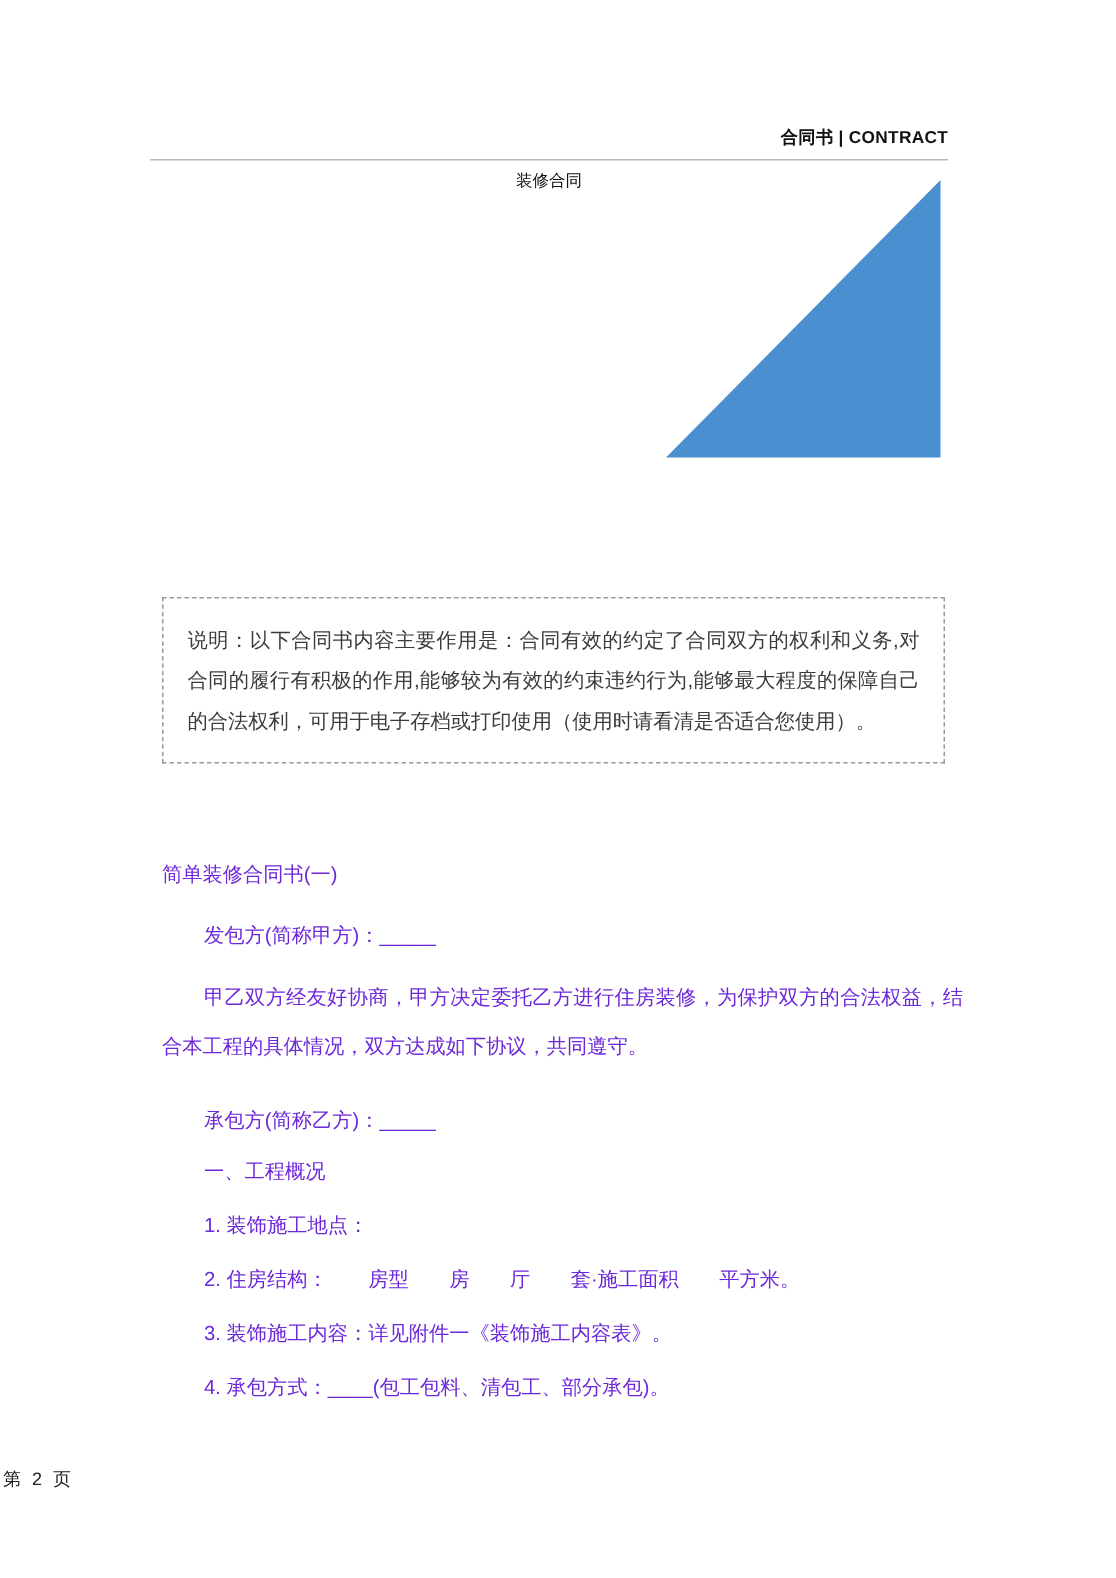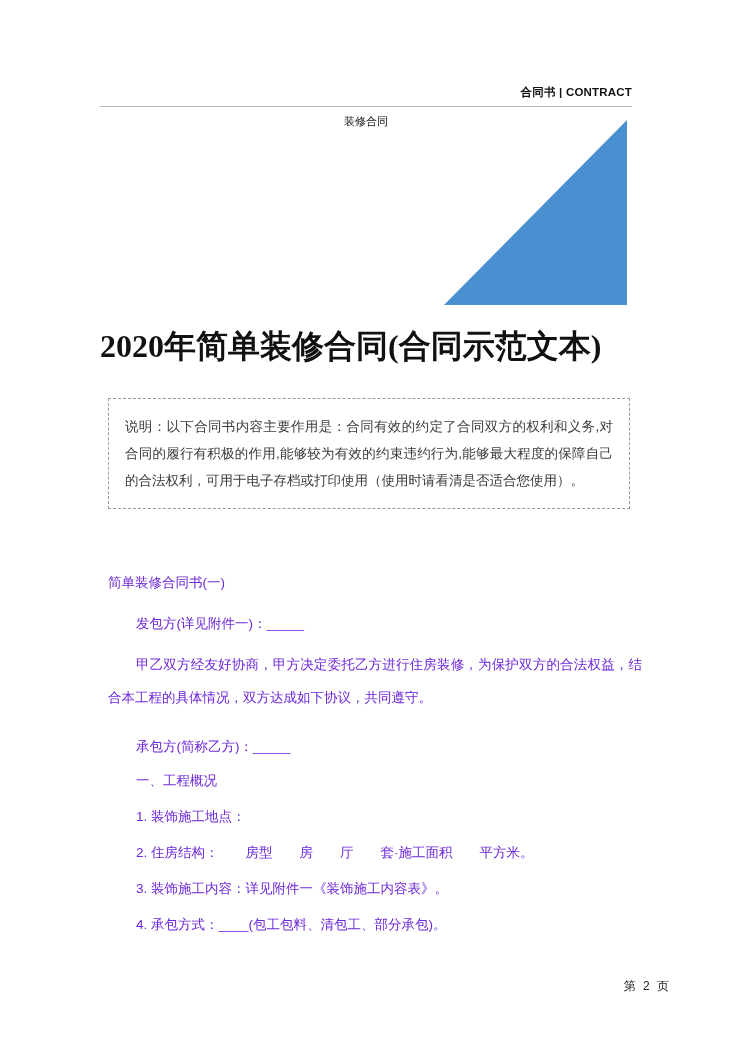--- a/index.html
+++ b/index.html
@@ -113,21 +113,21 @@
     line-height: 33px;
     margin-bottom: 8px;
   }
 
   
   .footer {
     position: absolute;
     left: 0;
     top: 978px;
     width: 671px;
-    text-align: right;
+    text-align: left;
     font-size: 12px;
     color: #222;
   }
   .footer span { margin: 0 2px; }
 </style>
 </head>
 <body>
 
 <div class="page">
 
@@ -136,27 +136,26 @@
       <span class="cn">合同书</span>
       <span>|</span>
       <span>CONTRACT</span>
     </div>
     <div class="header-rule"></div>
     <div class="header-line2">装修合同</div>
   </div>
 
   <div class="deco-triangle"></div>
 
-  <div class="doc-title">2020年简单装修合同(合同示范文本)</div>
 
   <div class="note-box">说明：以下合同书内容主要作用是：合同有效的约定了合同双方的权利和义务,对合同的履行有积极的作用,能够较为有效的约束违约行为,能够最大程度的保障自己的合法权利，可用于电子存档或打印使用（使用时请看清是否适合您使用）。</div>
 
   <div class="body-text">
     <p class="para wide">简单装修合同书(一)</p>
-    <p class="para wide indent">发包方(详见附件一)：_____</p>
+    <p class="para wide indent">发包方(简称甲方)：_____</p>
     <p class="para indent" style="line-height:33px;">甲乙双方经友好协商，甲方决定委托乙方进行住房装修，为保护双方的合法权益，结合本工程的具体情况，双方达成如下协议，共同遵守。</p>
     <p class="para wide indent">承包方(简称乙方)：_____</p>
     <p class="para indent">一、工程概况</p>
     <p class="para indent">1. 装饰施工地点：</p>
     <p class="para indent">2. 住房结构：　　房型　　房　　厅　　套·施工面积　　平方米。</p>
     <p class="para indent">3. 装饰施工内容：详见附件一《装饰施工内容表》。</p>
     <p class="para indent">4. 承包方式：____(包工包料、清包工、部分承包)。</p>
   </div>
 
   <div class="footer">

